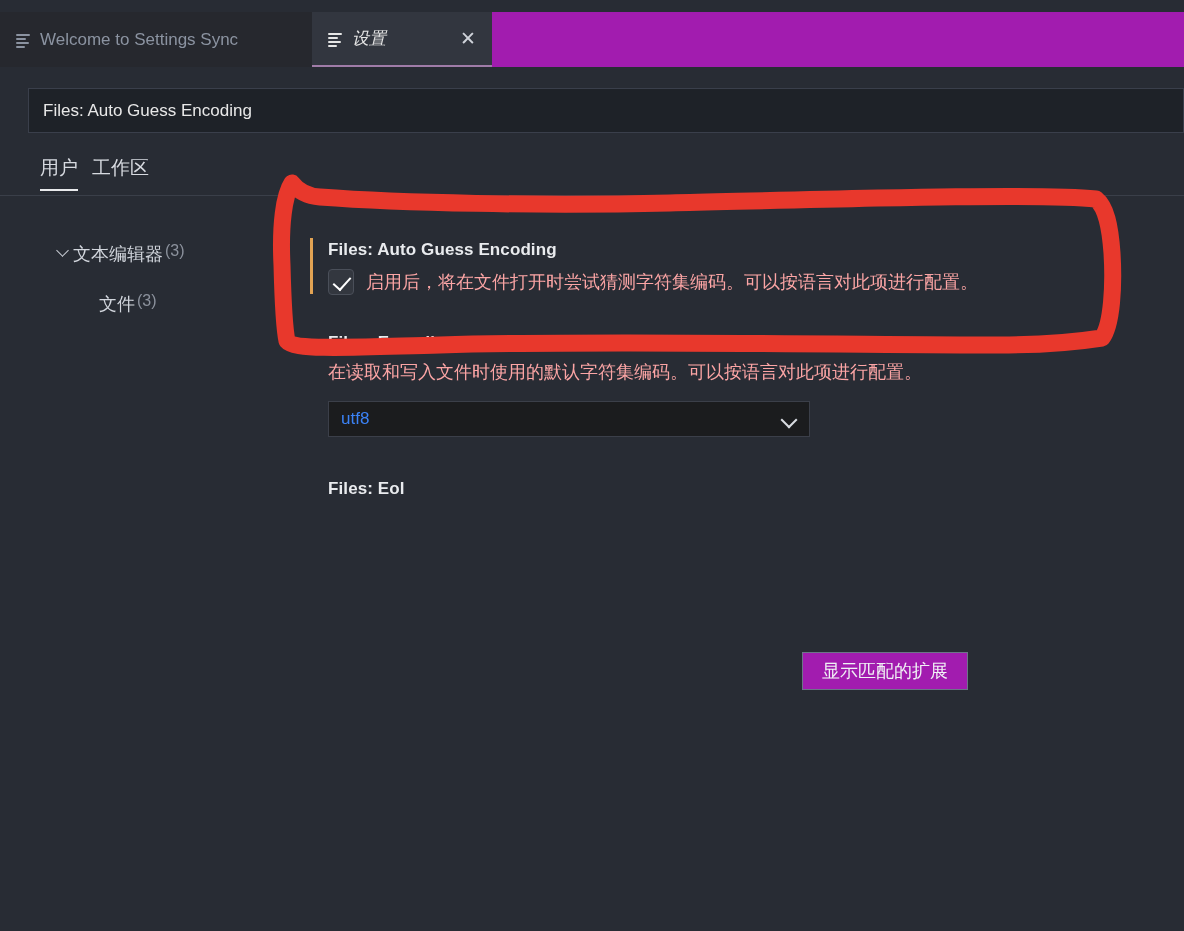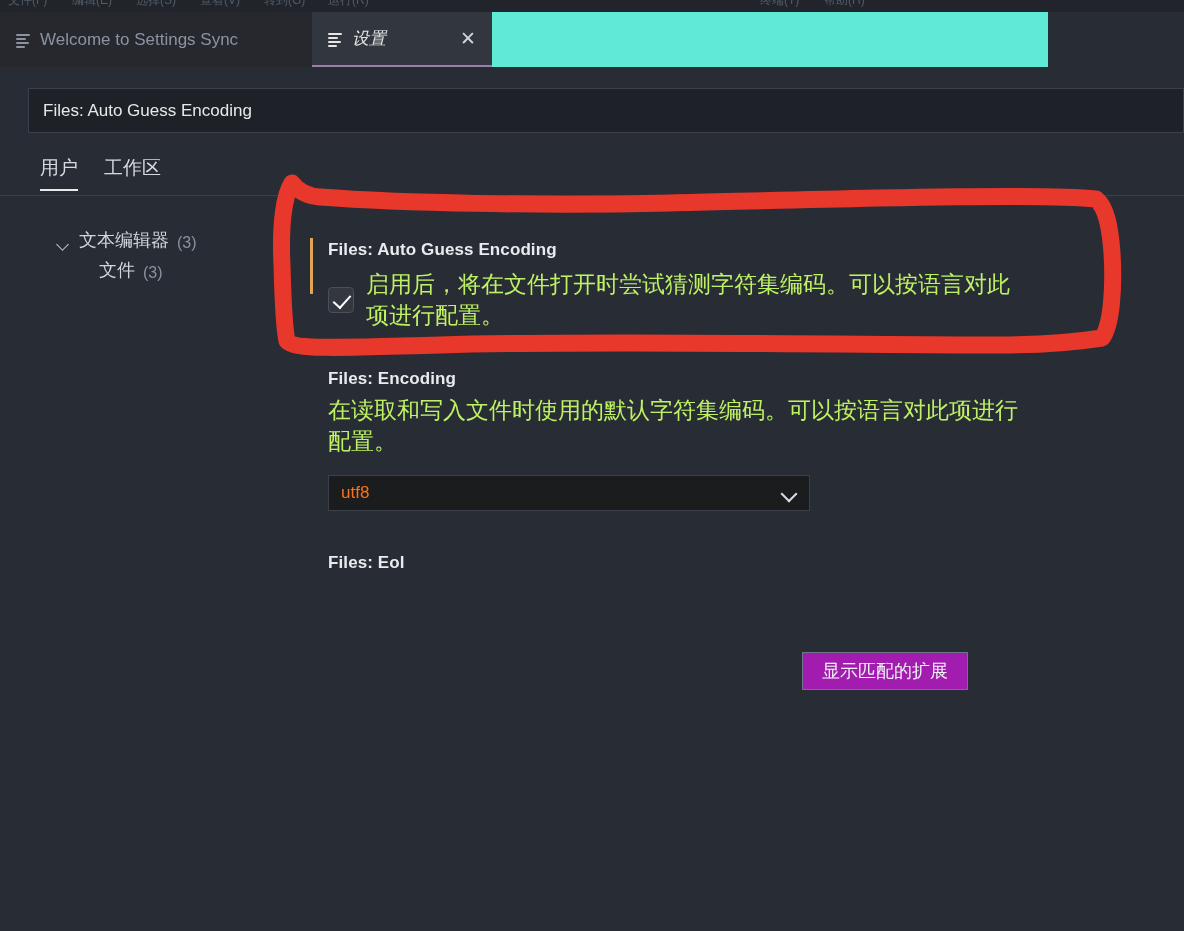--- a/index.html
+++ b/index.html
@@ -33,22 +33,22 @@
     font-size: 12px;
     color: #555b66;
     white-space: nowrap;
     line-height: 12px;
   }
 
   
   .tabbar {
     position: absolute;
     top: 12px; left: 0;
-    width: 1048px; height: 55px;
-    background: #5eead4;
+    width: 1184px; height: 55px;
+    background: #a21caf;
     display: flex;
     align-items: flex-start;
   }
   .tab {
     display: flex;
     align-items: center;
     gap: 10px;
     padding: 0 16px;
     height: 55px;
     font-size: 17px;
@@ -106,21 +106,21 @@
     font-family: inherit;
     padding: 0 14px;
     outline: none;
   }
 
   
   .scope-tabs {
     position: absolute;
     top: 155px; left: 40px;
     display: flex;
-    gap: 26px;
+    gap: 14px;
     align-items: center;
   }
   .scope-tab {
     font-size: 19px;
     color: #d7dae0;
     padding-bottom: 8px;
     cursor: pointer;
     border-bottom: 2px solid transparent;
   }
   .scope-tab.active {
@@ -135,27 +135,28 @@
   }
 
   
   .tree {
     position: absolute;
     top: 222px; left: 55px;
     width: 240px;
   }
   .tree-row {
     display: flex;
-    align-items: flex-end;
-    gap: 8px;
+    align-items: flex-start;
+    gap: 2px;
     height: 30px;
     font-size: 18px;
     color: #d2d6dd;
     cursor: pointer;
     white-space: nowrap;
+    margin-top: 20px;
   }
   .tree-row.child { padding-left: 44px; }
   .chev {
     width: 16px; height: 16px;
     position: relative;
     flex: 0 0 auto;
   }
   .chev::before {
     content: "";
     position: absolute;
@@ -191,22 +192,22 @@
     color: #e9ebee;
     letter-spacing: .1px;
   }
   .setting-desc-row {
     display: flex;
     align-items: center;
     gap: 12px;
     margin-top: 9px;
   }
   .setting-desc {
-    font-size: 23px;
-    color: #bef264;
+    font-size: 18px;
+    color: #fca5a5;
     line-height: 1.35;
   }
   .checkbox {
     width: 26px; height: 26px;
     background: #33373f;
     border: 1px solid #4a4f59;
     border-radius: 4px;
     position: relative;
     flex: 0 0 auto;
     cursor: pointer;
@@ -225,21 +226,21 @@
     width: 482px; height: 36px;
     background: #1b1c1e;
     border: 1px solid #3b3f49;
     display: flex;
     align-items: center;
     padding: 0 12px;
     cursor: pointer;
   }
   .dropdown-value {
     font-size: 17px;
-    color: #f97316;
+    color: #3b82f6;
     flex: 1;
   }
   .dd-chev {
     width: 16px; height: 16px; position: relative; flex: 0 0 auto;
   }
   .dd-chev::before {
     content: "";
     position: absolute;
     left: 2px; top: 3px;
     width: 10px; height: 10px;
@@ -270,30 +271,20 @@
     top: 155px; left: 240px;
     width: 910px; height: 230px;
     pointer-events: none;
   }
 </style>
 </head>
 <body>
 
 <div id="app">
 
-  <div class="menu-strip">
-    <span class="menu-item" style="left:8px;">文件(F)</span>
-    <span class="menu-item" style="left:72px;">编辑(E)</span>
-    <span class="menu-item" style="left:136px;">选择(S)</span>
-    <span class="menu-item" style="left:200px;">查看(V)</span>
-    <span class="menu-item" style="left:264px;">转到(G)</span>
-    <span class="menu-item" style="left:328px;">运行(R)</span>
-    <span class="menu-item" style="left:760px;">终端(T)</span>
-    <span class="menu-item" style="left:824px;">帮助(H)</span>
-  </div>
 
   <div class="tabbar">
 
     <div class="tab inactive">
       <span class="icon-lines">
           <i></i>
           <i></i>
           <i></i>
           <i></i>
         </span>

